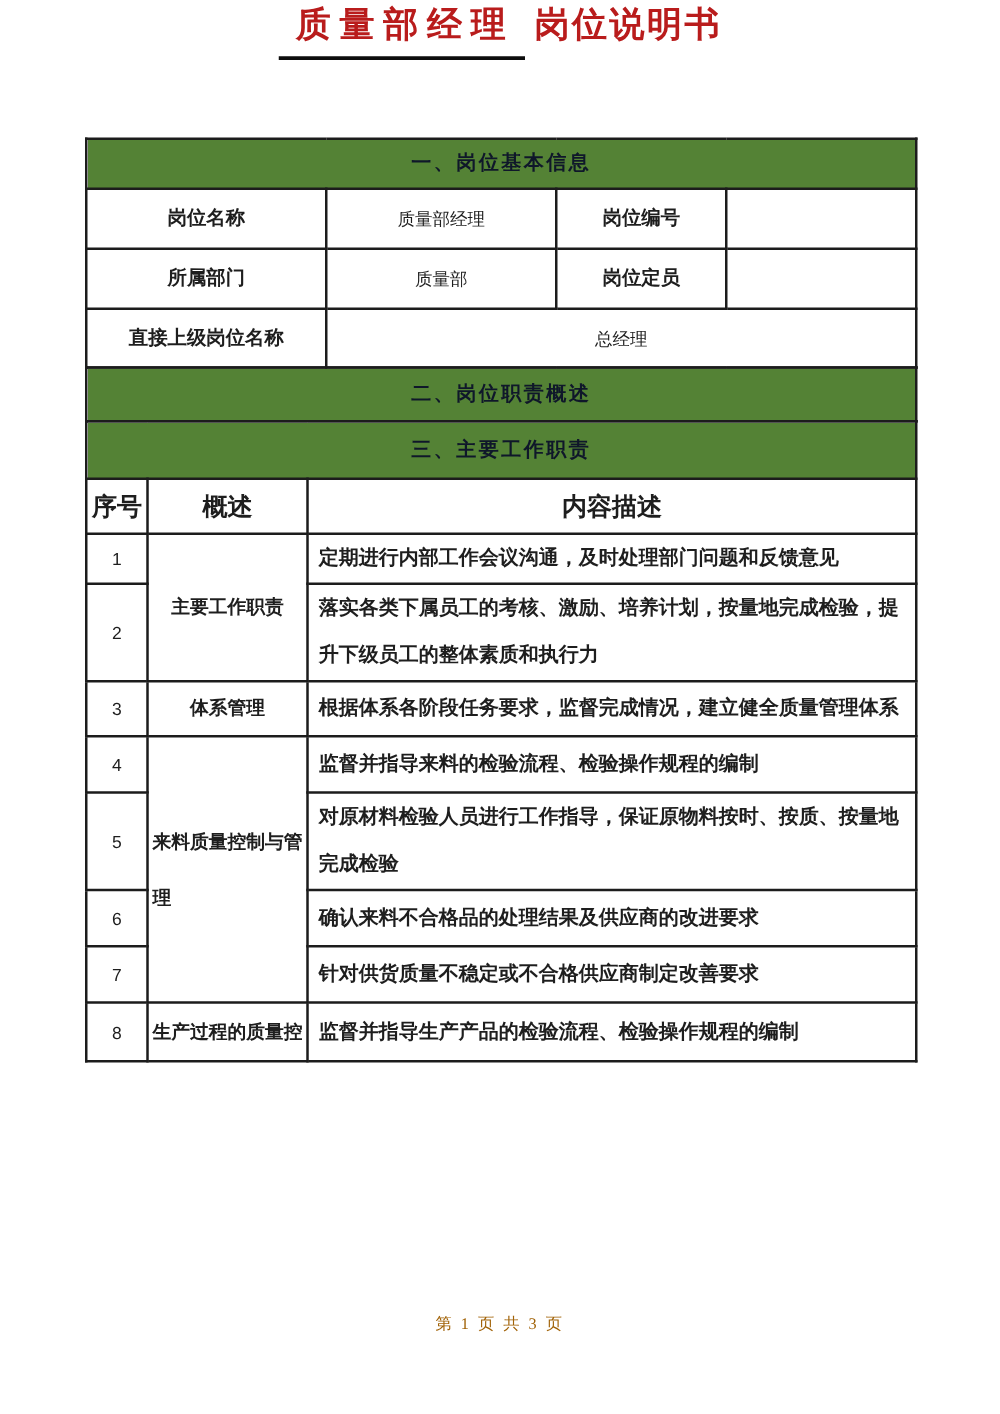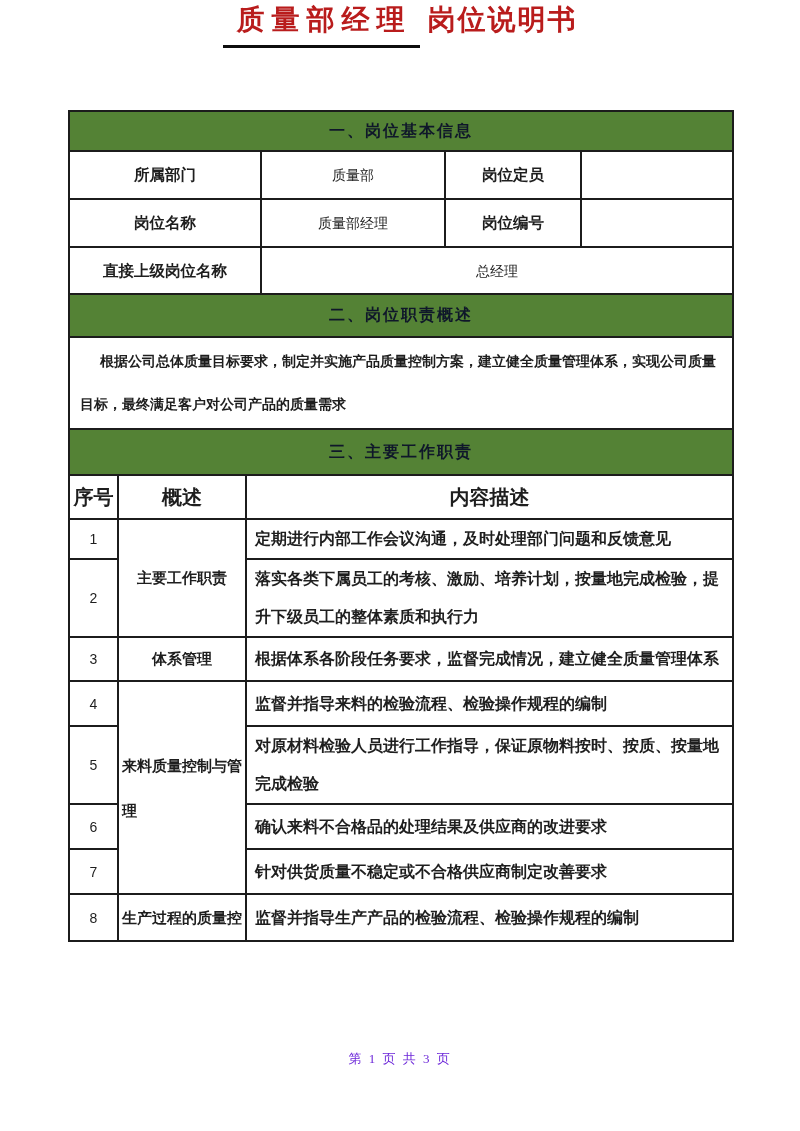--- a/index.html
+++ b/index.html
@@ -121,21 +121,21 @@
 
   
   .footer {
     position:absolute;
     left:0; right:0;
     top:1050px;
     text-align:center;
     font-family:"Liberation Serif", serif;
     font-size:13px;
     letter-spacing:2px;
-    color:#6d28d9;
+    color:#a16207;
   }
 </style>
 </head>
 <body>
 
 <div class="doc">
 
   <div class="title-wrap">
     <span class="title-underlined">质量部经理</span><span class="title-rest">岗位说明书</span>
   </div>
@@ -147,48 +147,45 @@
           <col style="width:192px">
           <col style="width:184px">
           <col style="width:136px">
           <col style="width:152px">
         </colgroup>
       <tbody>
           <tr class="green-bar h-green1">
         <td colspan="4">一、岗位基本信息</td>
       </tr>
       <tr class="r-std">
+        <td class="lbl">岗位名称</td>
+        <td class="val">质量部经理</td>
+        <td class="lbl">岗位编号</td>
+        <td class="val"></td>
+      </tr>
+      <tr class="r-std">
         <td class="lbl">所属部门</td>
         <td class="val">质量部</td>
         <td class="lbl">岗位定员</td>
-        <td class="val"></td>
-      </tr>
-      <tr class="r-std">
-        <td class="lbl">岗位名称</td>
-        <td class="val">质量部经理</td>
-        <td class="lbl">岗位编号</td>
         <td class="val"></td>
       </tr>
       <tr class="r-std2">
         <td class="lbl">直接上级岗位名称</td>
         <td class="val" colspan="3">总经理</td>
       </tr>
     </tbody>
       </table>
 
     <table class="t-over">
       <colgroup>
           <col style="width:664px">
         </colgroup>
       <tbody>
           <tr class="green-bar h-green2">
         <td>二、岗位职责概述</td>
-      </tr>
-      <tr>
-        <td class="para">根据公司总体质量目标要求，制定并实施产品质量控制方案，建立健全质量管理体系，实现公司质量目标，最终满足客户对公司产品的质量需求</td>
       </tr>
     </tbody>
       </table>
 
     <table class="t-duty">
       <colgroup>
           <col style="width:49px">
           <col style="width:128px">
           <col style="width:487px">
         </colgroup>

